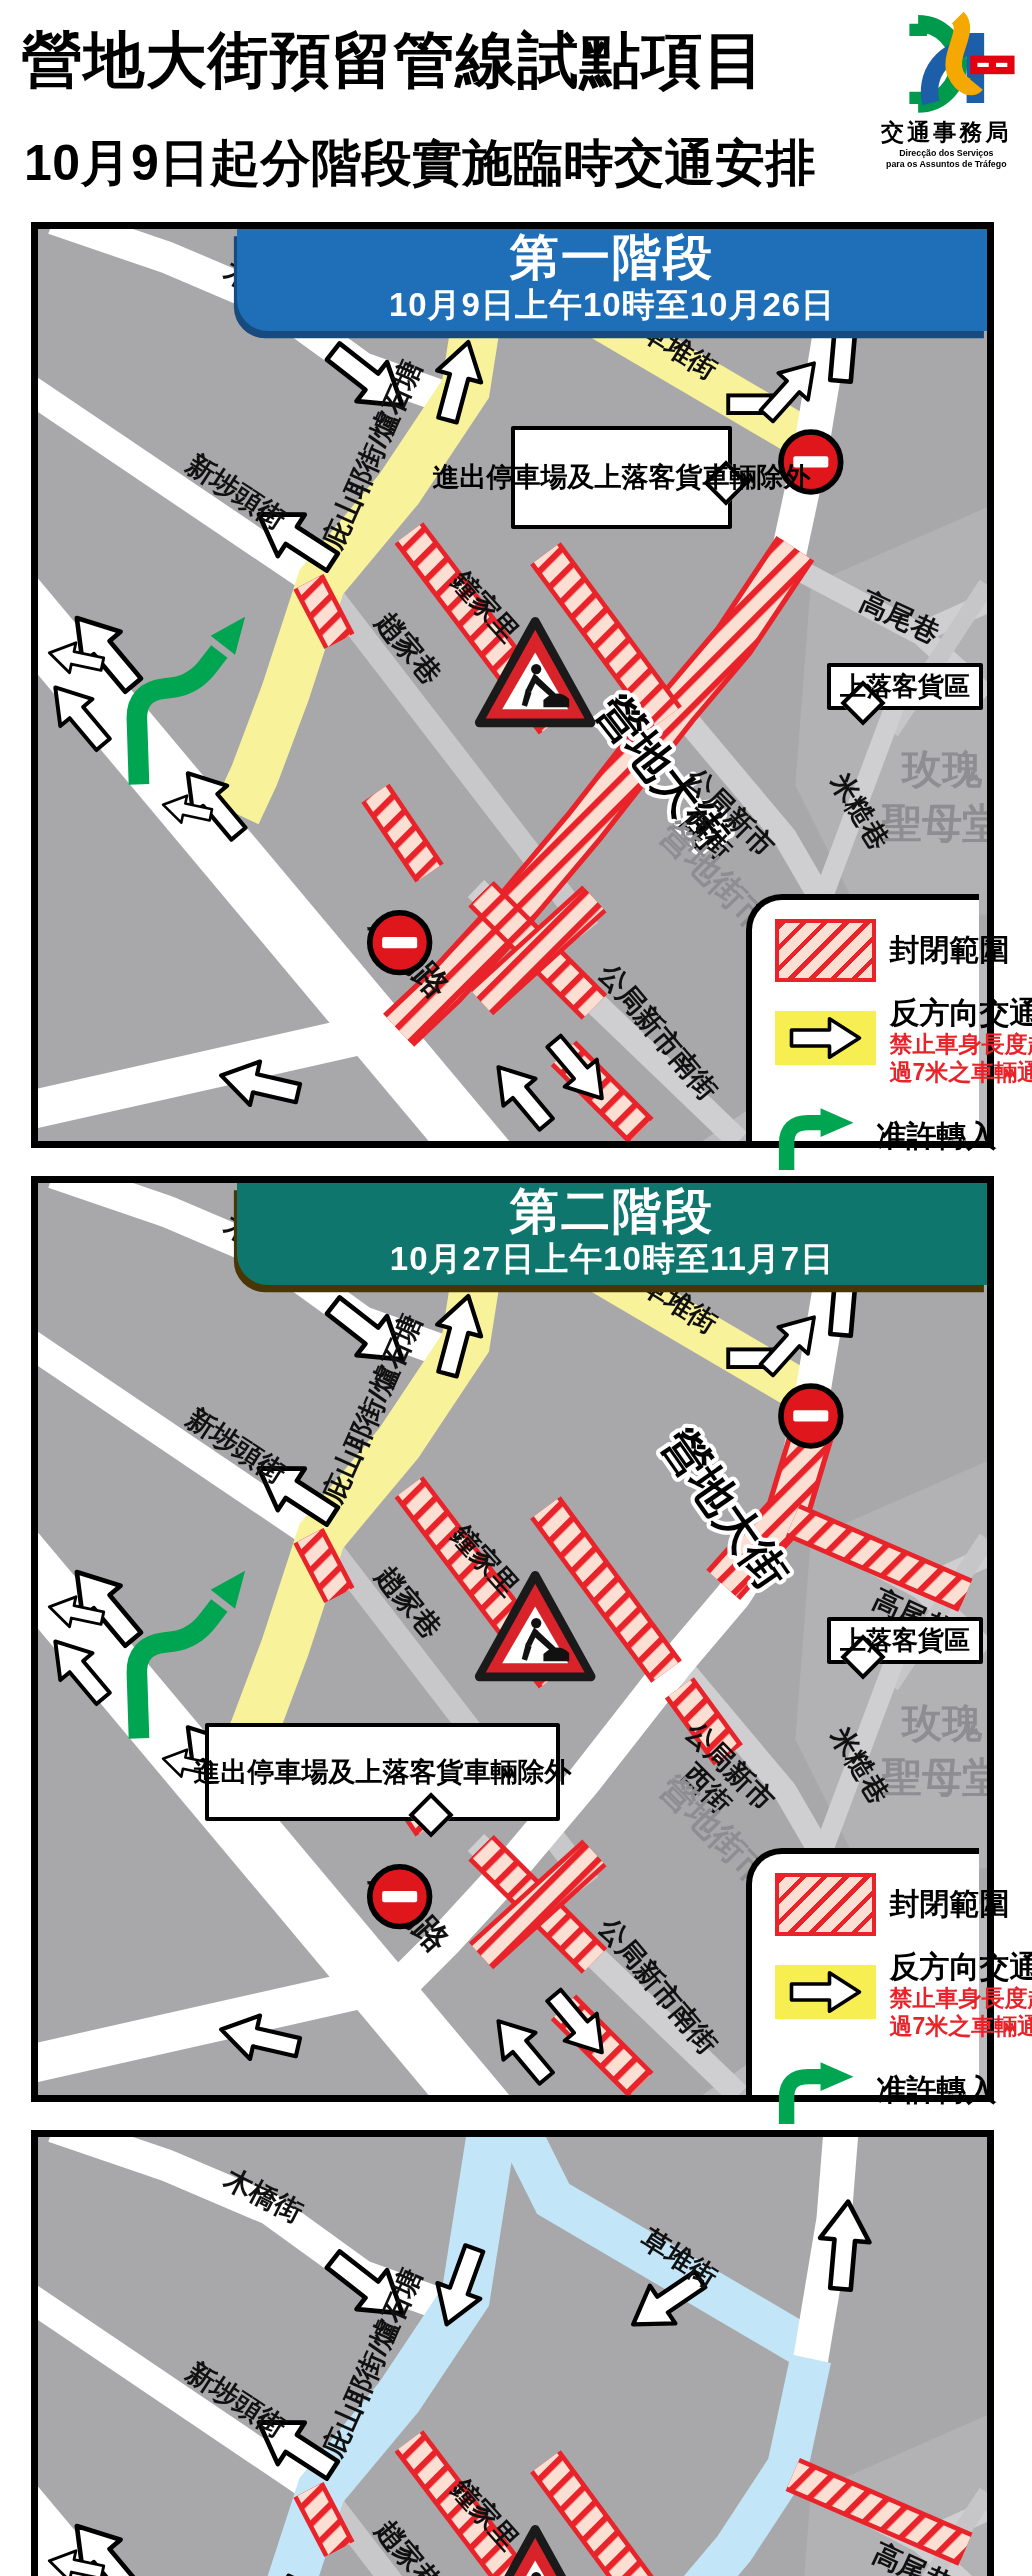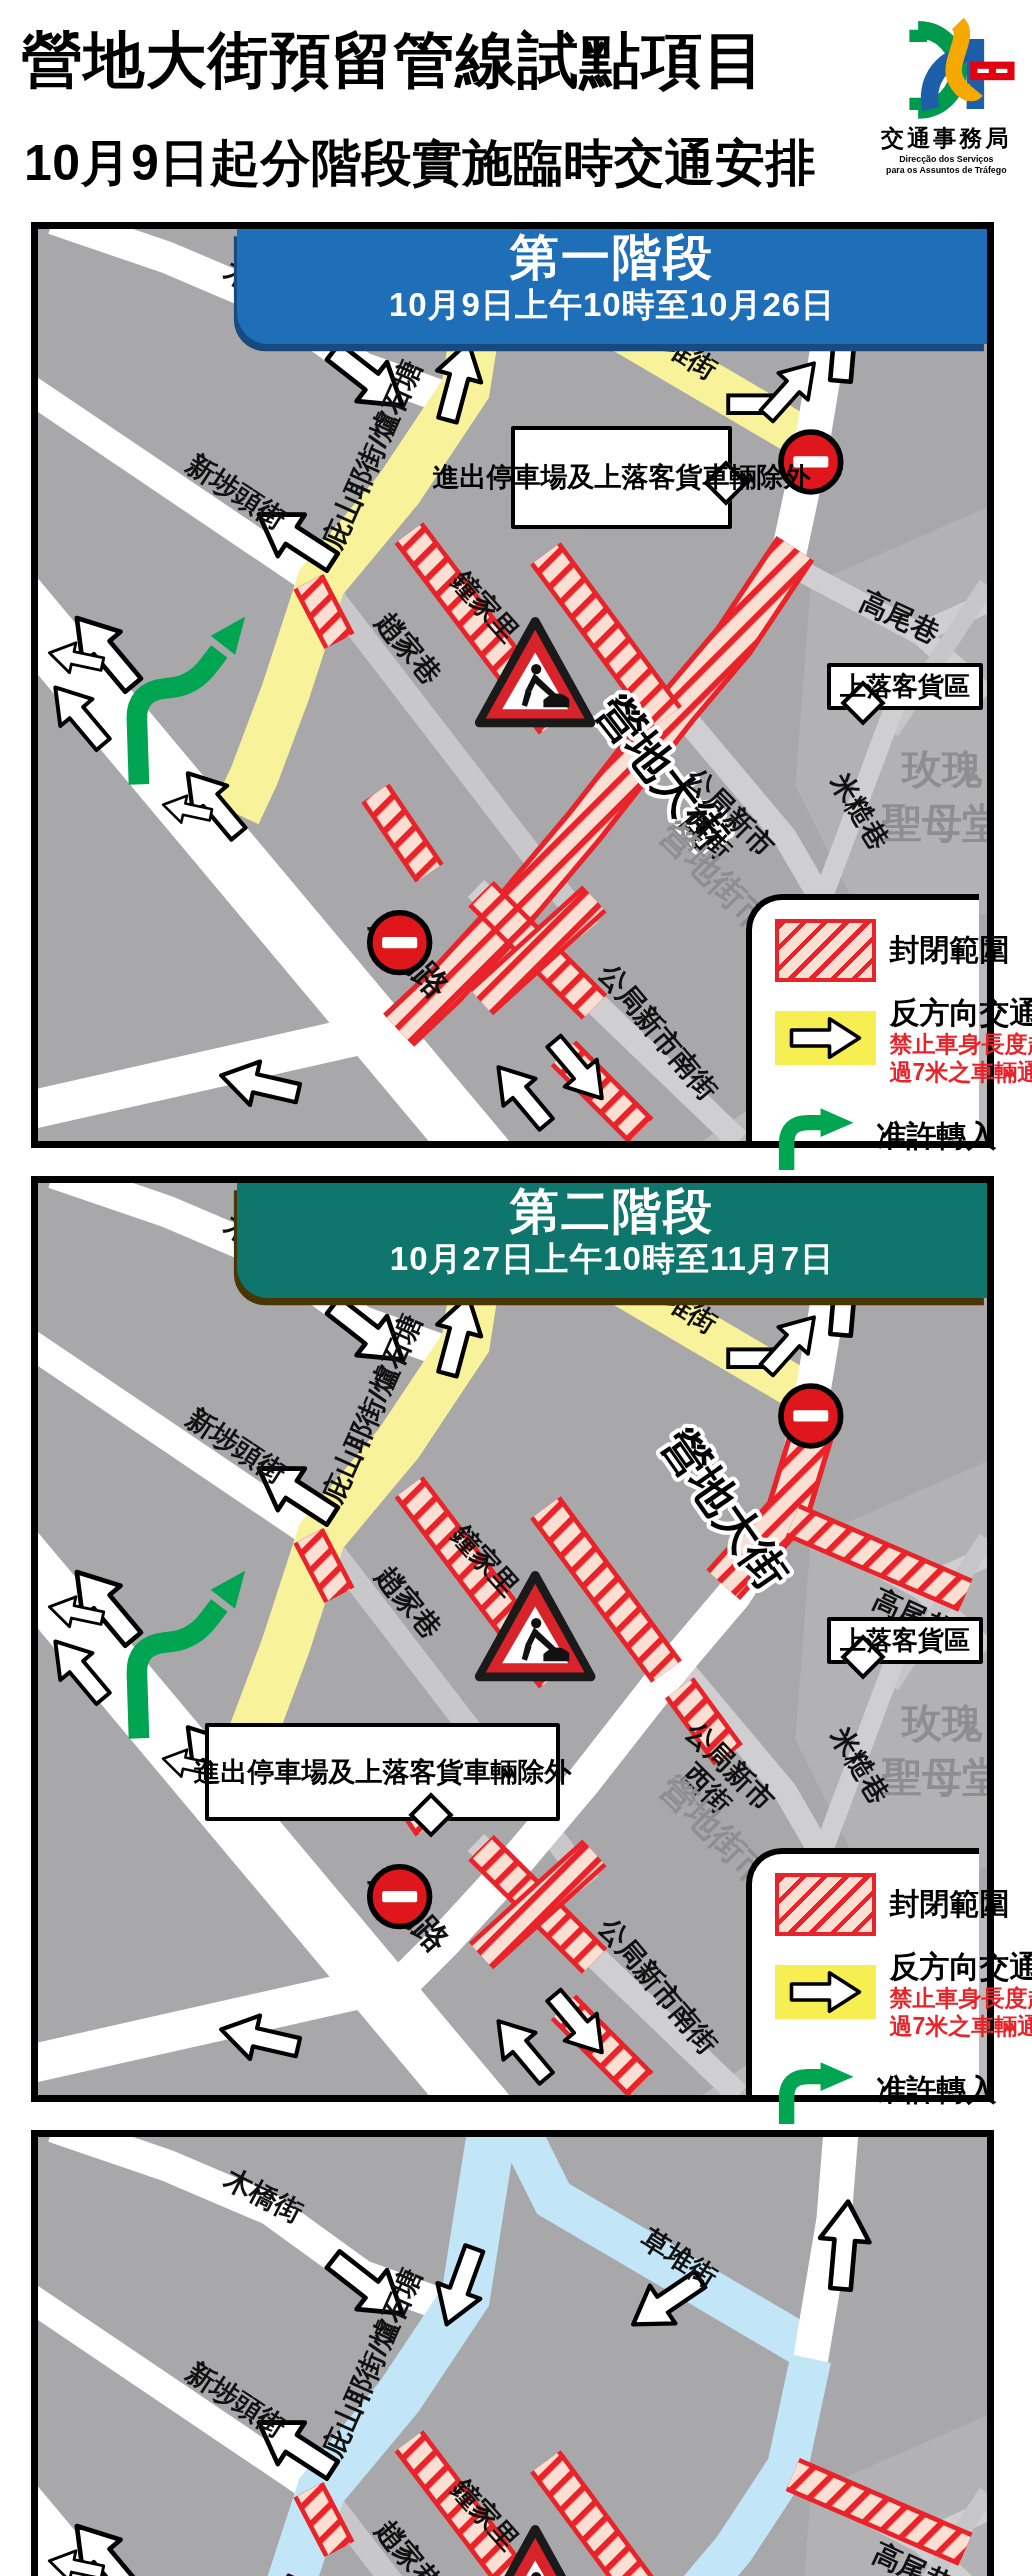--- a/index.html
+++ b/index.html
@@ -1,33 +1,33 @@
 <!DOCTYPE html>
 <html style="font-size:8.2px"><head>
 <meta charset="utf-8">
 <style>
   html,body{margin:0;padding:0;background:#fff;}
   .poster{position:relative;width:1032px;height:3143px;background:#fff;overflow:hidden;
           font-family:"Liberation Sans","DejaVu Sans",sans-serif;}
   
   .title{position:absolute;left:21.6px;top:19.6px;font-size:61px;font-weight:900;color:#000;letter-spacing:1px;white-space:nowrap;}
   .subtitle{position:absolute;left:24px;top:130px;font-size:50px;font-weight:800;color:#000;letter-spacing:0.5px;white-space:nowrap;}
-  .logo{position:absolute;right:8.2px;top:8px;width:155px;text-align:center;}
+  .logo{position:absolute;right:8.2px;top:2px;width:155px;text-align:center;}
   .logo .zh{font-size:23px;font-weight:800;color:#000;letter-spacing:3.1px;margin-top:-3.1px;}
   .logo .pt{font-size:8.8px;font-weight:700;color:#000;line-height:10.8px;}
   
   .panel{position:absolute;left:31px;width:963px;height:926px;border:7.2px solid #000;
          background:#a8a8aa;box-sizing:border-box;}
   .panel svg.mapcanvas{position:absolute;left:0;top:0;width:949px;height:912px;display:block;}
   .street{font-size:54px;font-weight:700;fill:#101010;text-anchor:middle;}
   .big{font-size:88px;font-weight:800;fill:#000;stroke:#fff;stroke-width:16px;paint-order:stroke;stroke-linejoin:round;text-anchor:middle;}
   .gray{fill:#8e8e92;font-size:78px;font-weight:700;text-anchor:middle;}
   .gray-sm{fill:#8e8e92;font-size:68px;font-weight:700;text-anchor:middle;}
   
-  .badge{position:absolute;top:0;right:0;width:750px;height:115px;border-bottom-left-radius:31px;
+  .badge{position:absolute;top:0;right:0;width:750px;height:102px;border-bottom-left-radius:31px;
          color:#fff;text-align:center;z-index:5;}
   .badge .name{font-size:49px;font-weight:900;line-height:56px;letter-spacing:2.1px;}
   .badge .period{font-size:33px;font-weight:700;line-height:40px;letter-spacing:1px;}
   .badge1{background:#1e6fb8;box-shadow:-3.1px 7.2px 0 0 #174a7e;}
   .badge2{background:#0f766e;box-shadow:-3.1px 7.2px 0 0 #4a3605;}
   .badge3{background:#8e2f8e;box-shadow:-3.1px 7.2px 0 0 #54102f;}
   
   .callout{position:absolute;background:#fff;border:4.6px solid #000;border-radius:2.1px;
            display:flex;flex-direction:row;align-items:center;justify-content:center;
            text-align:center;font-weight:700;color:#000;z-index:4;box-sizing:border-box;}

